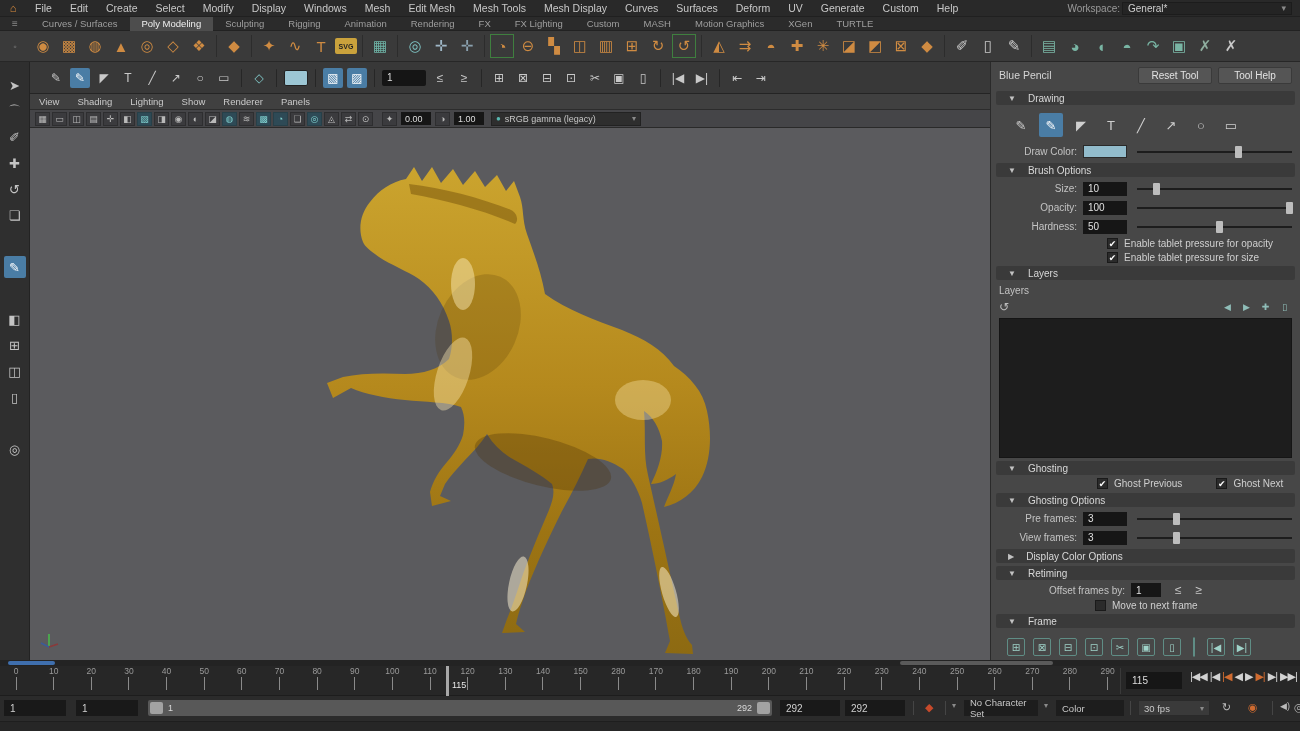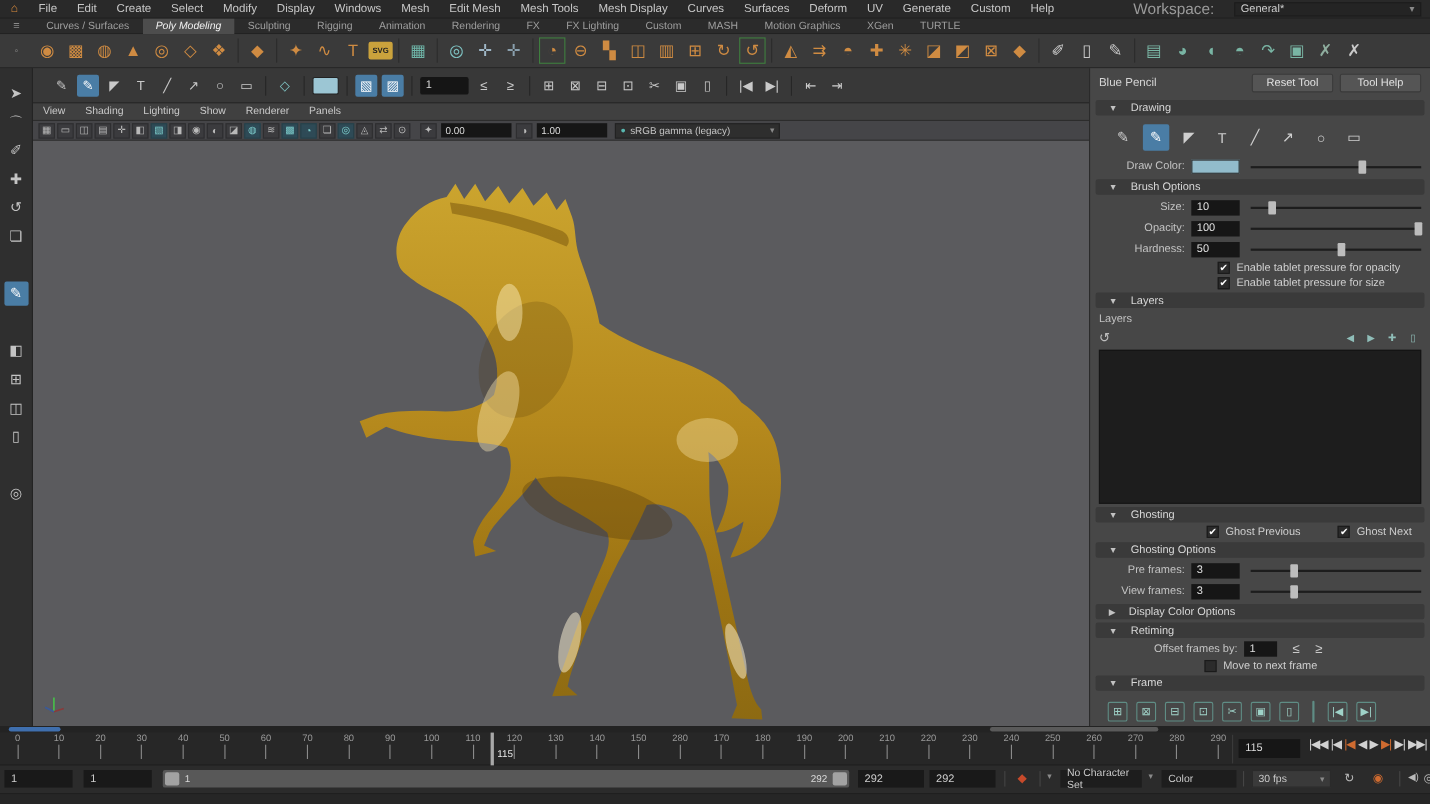--- a/index.html
+++ b/index.html
@@ -5,29 +5,29 @@
 *{box-sizing:border-box;margin:0;padding:0}
 html,body{width:1300px;height:731px;overflow:hidden;background:#252525;
  font-family:"Liberation Sans","DejaVu Sans",sans-serif;font-size:11px;color:#cfcfcf;}
 .app{position:absolute;inset:0;width:1300px;height:731px;background:#2b2b2b;}
 
 
 #menubar{position:absolute;top:0;left:0;right:0;height:17px;background:#292929;display:flex;align-items:center;gap:0;border-bottom:1px solid #202020;}
 #menubar .home{width:26px;text-align:center;color:#d98b3d;font-size:11px;}
 #menubar .m{padding:0 9px;color:#c8c8c8;font-size:10.5px;cursor:default;}
 #menubar .spacer{flex:1}
-#menubar .wslbl{color:#9a9a9a;font-size:14px;margin-right:18px;}
+#menubar .wslbl{color:#9a9a9a;font-size:10px;margin-right:2px;}
 #menubar .wsbox{width:170px;background:#242424;border:1px solid #1c1c1c;height:13px;display:flex;align-items:center;justify-content:space-between;padding:0 5px;color:#cfcfcf;font-size:10px;margin-right:8px;}
 #menubar .wsbox .car{color:#8a8a8a;font-size:9px;}
 
 
 #shelftabs{position:absolute;top:17px;left:0;right:0;height:14px;background:#2b2b2b;display:flex;align-items:center;border-bottom:1px solid #222;}
 #shelftabs .burger{width:30px;color:#8a8a8a;text-align:center;font-size:10px;}
 #shelftabs .t{padding:0 12px;font-size:9.5px;color:#9f9f9f;height:14px;line-height:14px;}
-#shelftabs .t.active{background:#4d4d4d;color:#f0f0f0;font-style:italic;}
+#shelftabs .t.active{background:#4d4d4d;color:#f0f0f0;}
 
 
 #shelf{position:absolute;top:31px;left:0;right:0;height:31px;background:#3a3a3a;border-bottom:1px solid #272727;display:flex;align-items:center;}
 #shelf .gear{width:30px;text-align:center;color:#8f8f8f;font-size:10px;}
 .icon-row{display:flex;align-items:center;height:100%;}
 .sicon{width:24px;height:24px;display:flex;align-items:center;justify-content:center;font-size:15px;margin:0 1px;}
 .sicon.wide{font-size:7px;font-weight:bold;background:#caa23c;color:#222!important;width:22px;height:16px;border-radius:2px;}
 .sicon.sep{width:1px;height:22px;background:#2c2c2c;margin:0 4px;font-size:0;}
 .sicon.hl{outline:1px solid #3f7f3f;outline-offset:-1px;}
 
@@ -44,21 +44,21 @@
 .bpi.sep{width:1px;height:18px;background:#262626;margin:0 5px;font-size:0;}
 .bpi.swatch{width:24px;height:16px;border:1px solid #222;}
 .bpi.fieldbox{width:44px;height:16px;background:#151515;color:#ddd;justify-content:flex-start;padding-left:5px;font-size:10px;}
 
 
 #panelmenu{position:absolute;top:94px;left:30px;width:960px;height:16px;background:#404040;border-bottom:1px solid #2c2c2c;display:flex;align-items:center;}
 #panelmenu .m{padding:0 9px;font-size:9.5px;color:#cacaca;}
 #vptb{position:absolute;top:110px;left:30px;width:960px;height:18px;background:#454548;border-bottom:1px solid #2a2a2a;display:flex;align-items:center;padding-left:4px;}
 .vpi{width:15px;height:14px;margin:0 1px;background:#3b3b3e;border:1px solid #2e2e30;display:flex;align-items:center;justify-content:center;font-size:9px;color:#b9b9b9;}
 .vpi.on{background:#2e4a56;color:#7fd0cf;border-color:#274049;}
-.vpfield{width:64px;height:13px;background:#161616;color:#ddd;font-size:9px;display:flex;align-items:center;padding-left:4px;margin:0 3px;}
+.vpfield{width:30px;height:13px;background:#161616;color:#ddd;font-size:9px;display:flex;align-items:center;padding-left:4px;margin:0 3px;}
 .vpdrop{width:150px;height:14px;background:#2e2e2e;border:1px solid #222;display:flex;align-items:center;gap:4px;padding:0 4px;font-size:9px;color:#c5c5c5;margin-left:4px;}
 .vpdrop .dot{color:#58b7b0;font-size:8px;}
 .vpdrop .car{margin-left:auto;color:#8a8a8a;font-size:8px;}
 #canvas{position:absolute;top:128px;left:30px;width:960px;height:532px;background:#5b5b5e;overflow:hidden;}
 #horse{position:absolute;left:283px;top:34px;}
 #axis{position:absolute;left:8px;bottom:8px;}
 
 
 #tpanel{position:absolute;top:62px;left:990px;width:310px;height:598px;background:#474747;border-left:1px solid #2a2a2a;overflow:hidden;font-size:10px;}
 .tp-head{display:flex;align-items:center;height:26px;padding:0 8px;gap:6px;}

